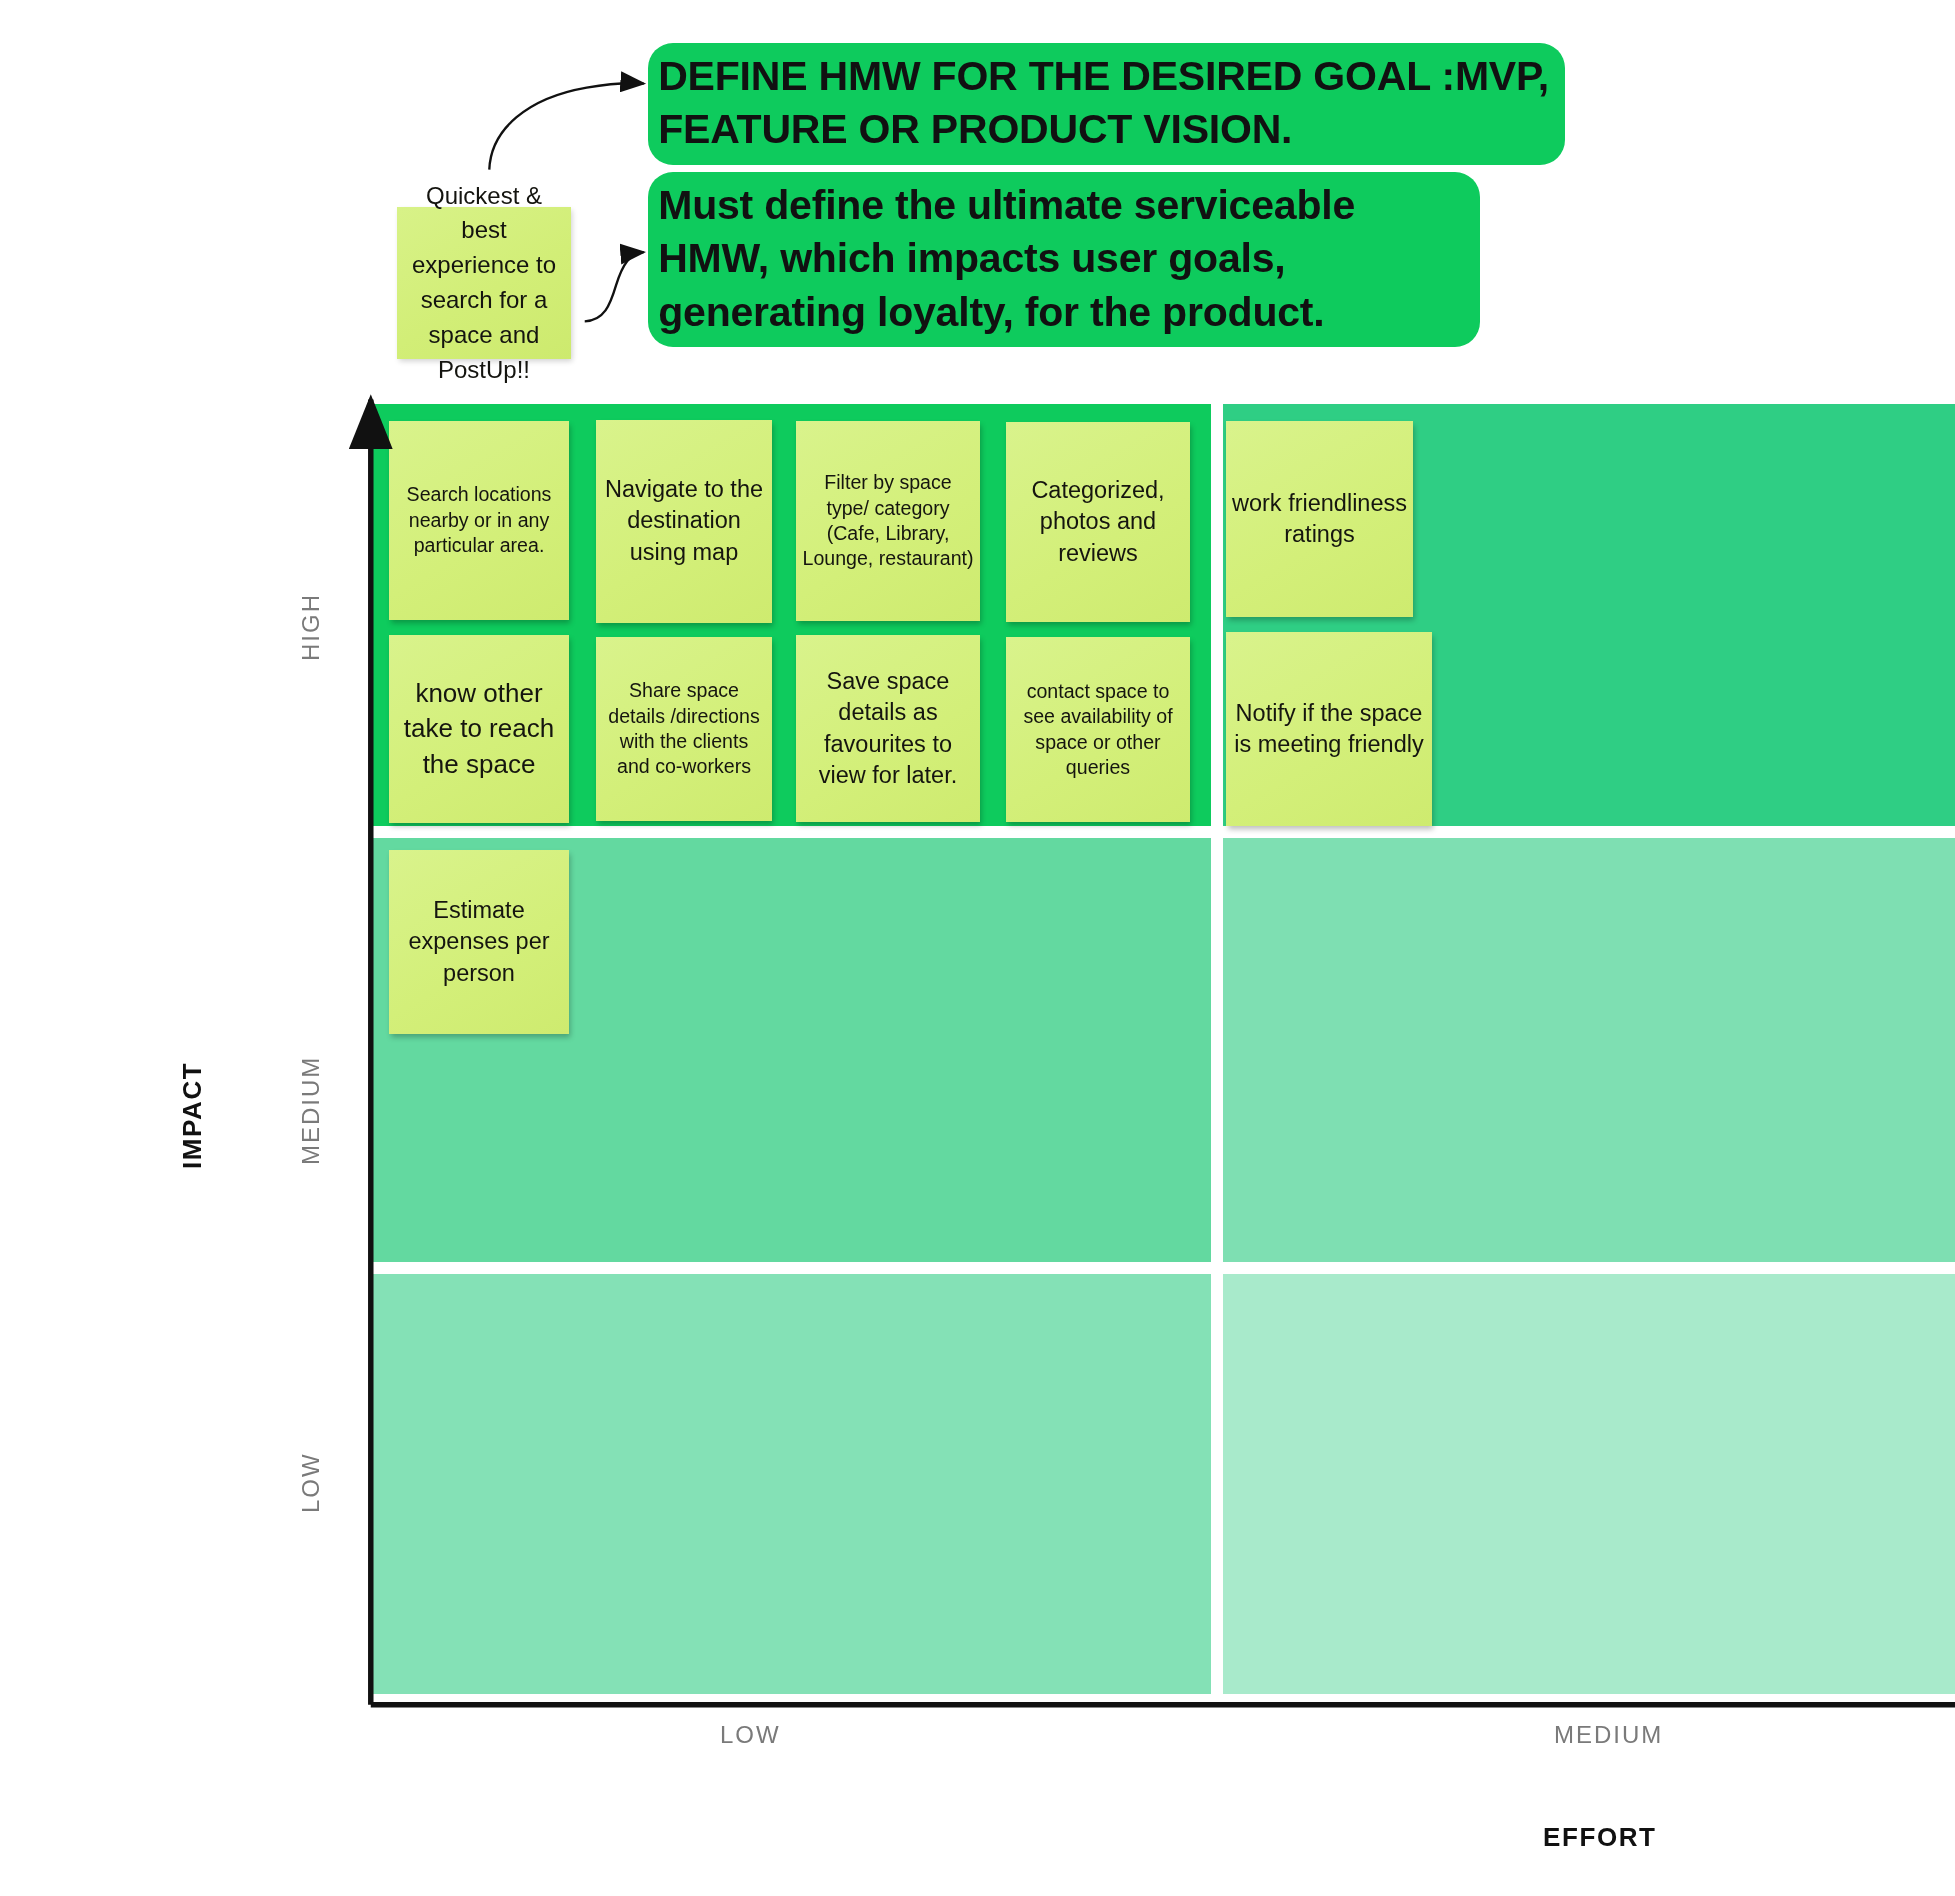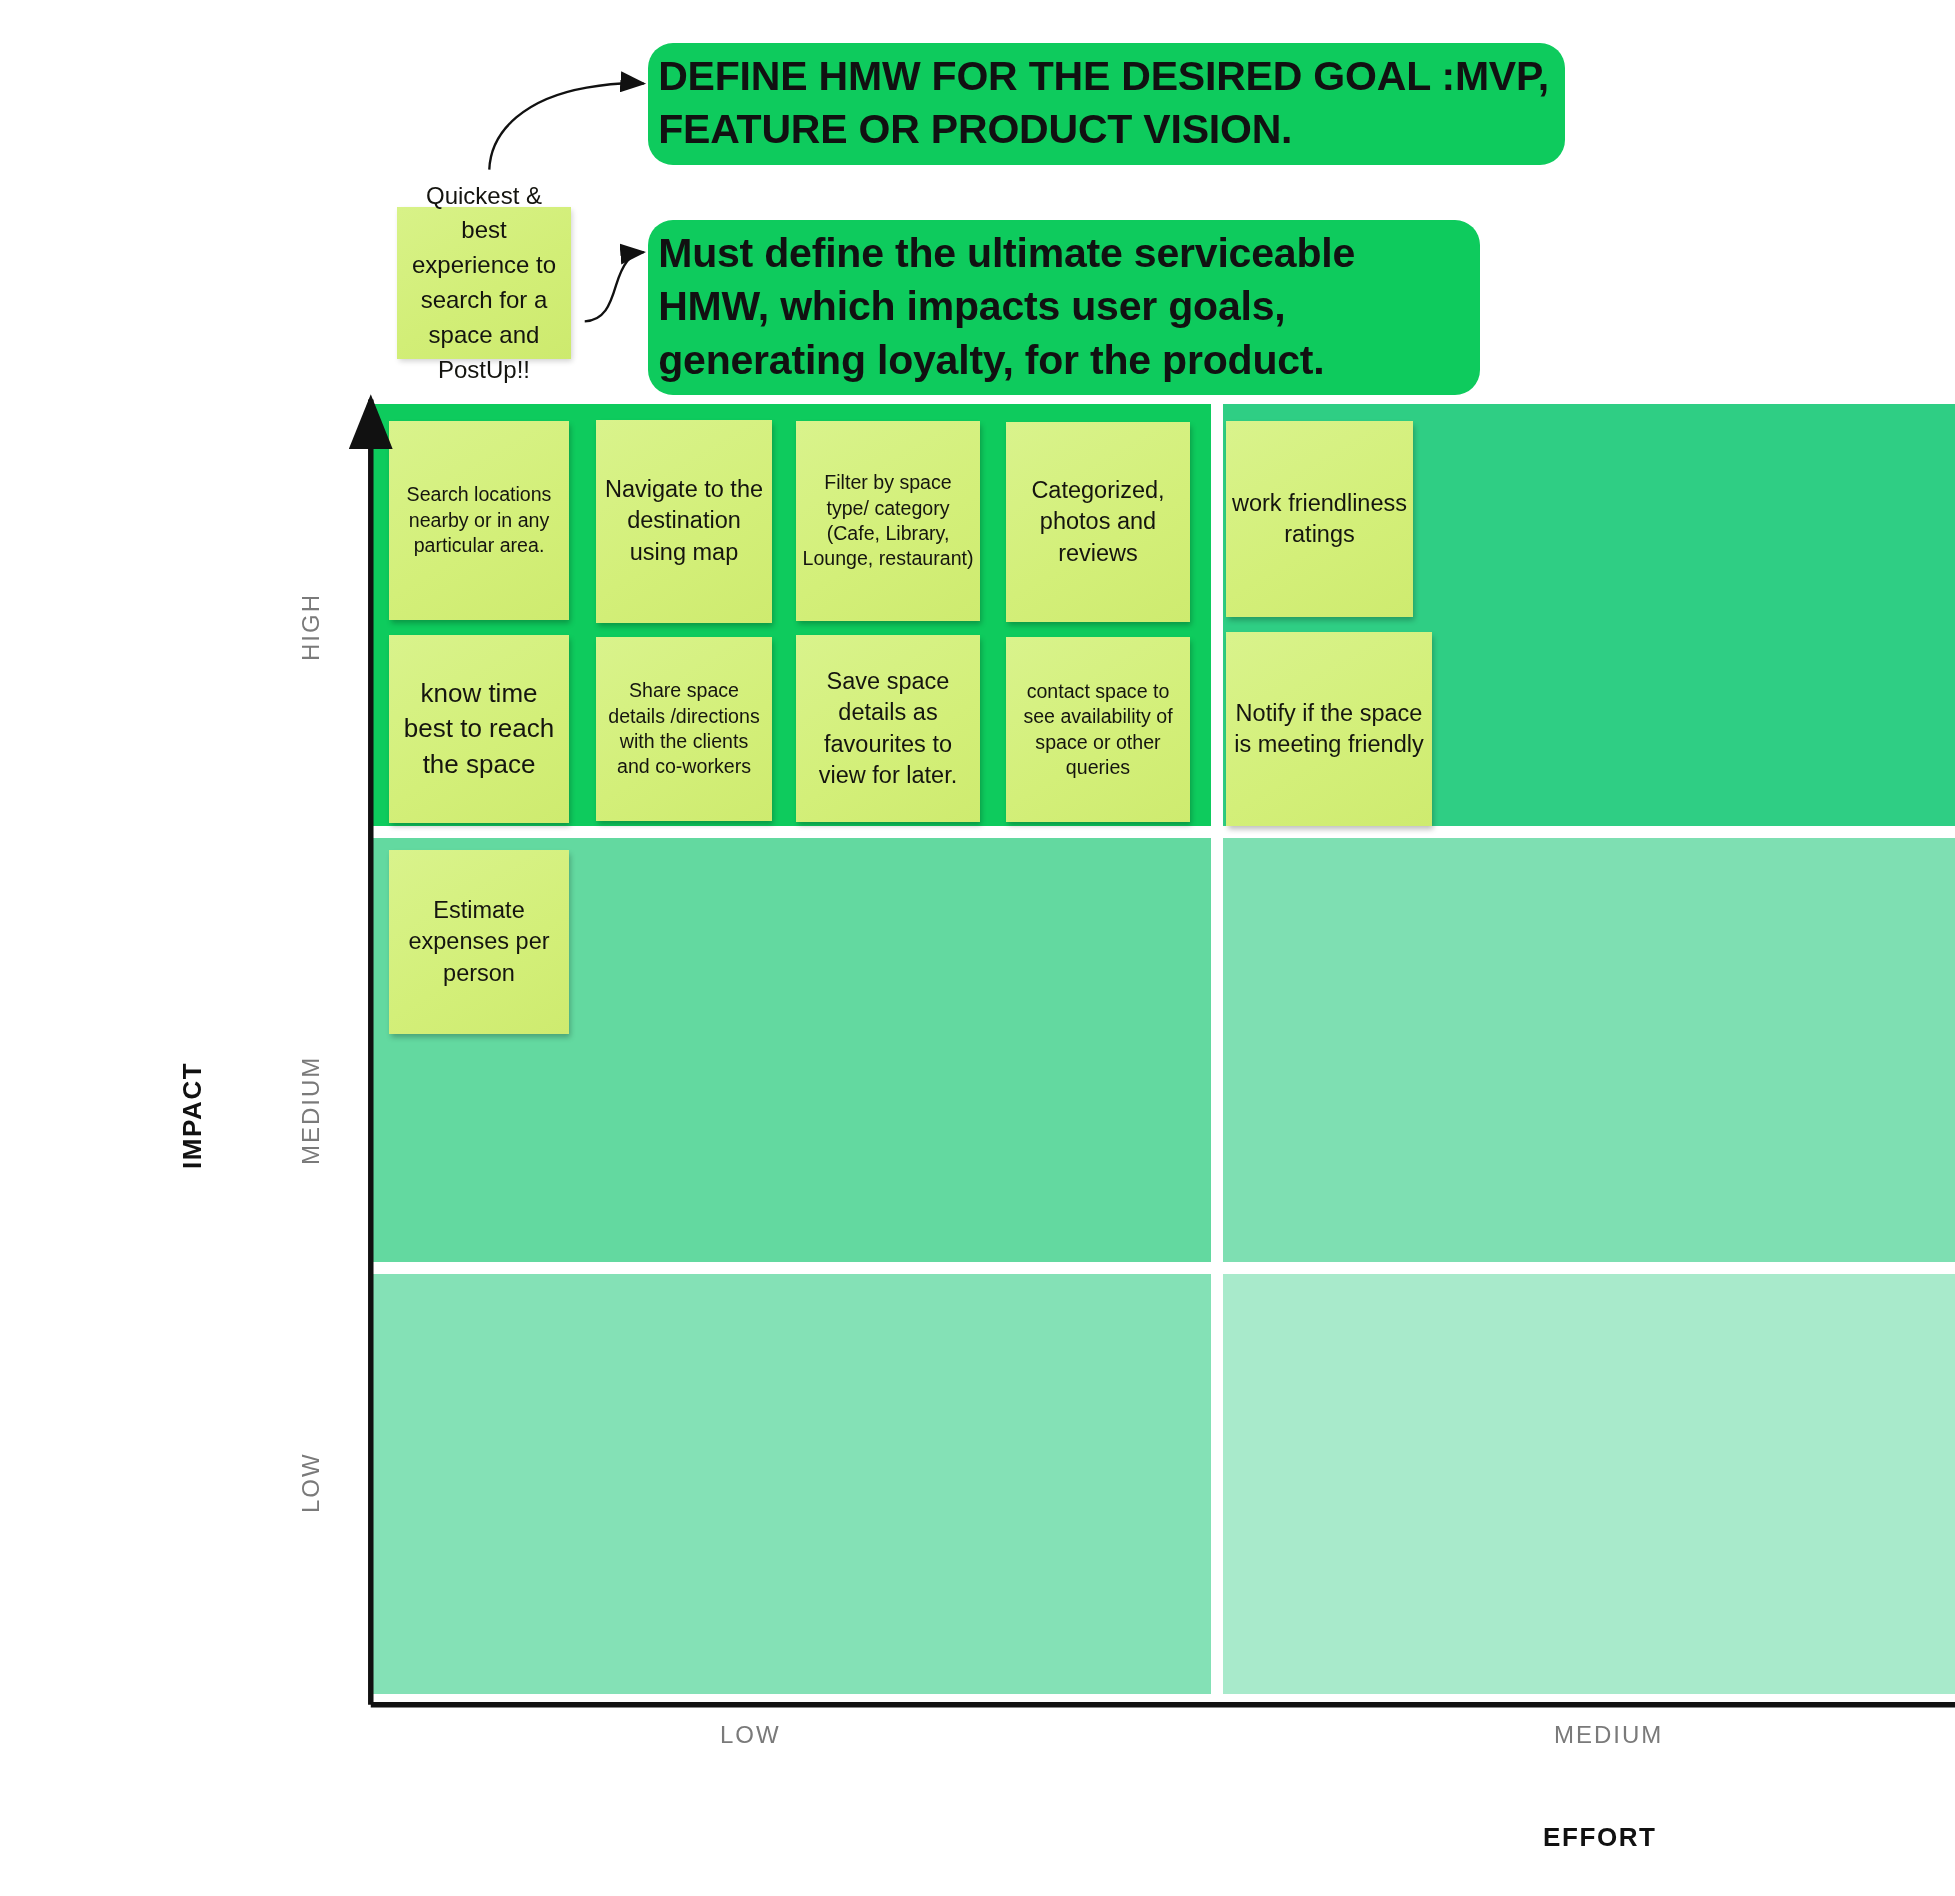--- a/index.html
+++ b/index.html
@@ -34,21 +34,20 @@
     left: 648px;
     top: 43px;
     width: 917px;
     font-size: 41px;
   }
   #banner-hmw {
     left: 648px;
     top: 172px;
     width: 832px;
     font-size: 41px;
-    margin-top: 48px;
   }
 
   
   .note {
     position: absolute;
     background: #D6F07E;
     background: linear-gradient(150deg, #D8F288 0%, #D2EE77 55%, #CDEA6E 100%);
     color: #14140F;
     text-align: center;
     font-family: "Liberation Sans", sans-serif;
@@ -182,21 +181,21 @@
 
     <div class="cell c-r3c1"></div>
     <div class="cell c-r3c2"></div>
 
     <div class="sn sn-sm" style="left:19px;  top:17px;  width:180px; height:199px;">Search locations nearby or in any particular area.</div>
     <div class="sn sn-md" style="left:226px; top:15.6px;  width:176px; height:203px;">Navigate to the destination using map</div>
     <div class="sn sn-sm" style="left:426px;top:17px;  width:184px; height:200px;">Filter by space type/ category (Cafe, Library, Lounge, restaurant)</div>
     <div class="sn sn-md" style="left:636px;top:18px;  width:184px; height:200px;">Categorized, photos and reviews</div>
     <div class="sn sn-md" style="left:856px;top:17px;  width:187px; height:196px;">work friendliness ratings</div>
 
-    <div class="sn sn-lg" style="left:19px;  top:231px; width:180px; height:188px;">know time best to reach the space</div>
+    <div class="sn sn-lg" style="left:19px;  top:231px; width:180px; height:188px;">know other take to reach the space</div>
     <div class="sn sn-sm" style="left:226px; top:233px; width:176px; height:184px;">Share space details /directions with the clients and co-workers</div>
     <div class="sn sn-md" style="left:426px;top:231px; width:184px; height:187px;">Save  space details as favourites to view for later.</div>
     <div class="sn sn-sm" style="left:636px;top:233px; width:184px; height:185px;">contact space to see availability of space or other queries</div>
     <div class="sn sn-md" style="left:856px;top:228px; width:206px; height:194px;">Notify if the space is meeting friendly</div>
 
     <div class="sn sn-md" style="left:19px;  top:446px; width:180px; height:184px;">Estimate expenses per person</div>
   </div>
 
   <svg id="axes" viewBox="0 0 7972 4849" preserveAspectRatio="none">
     <defs>

